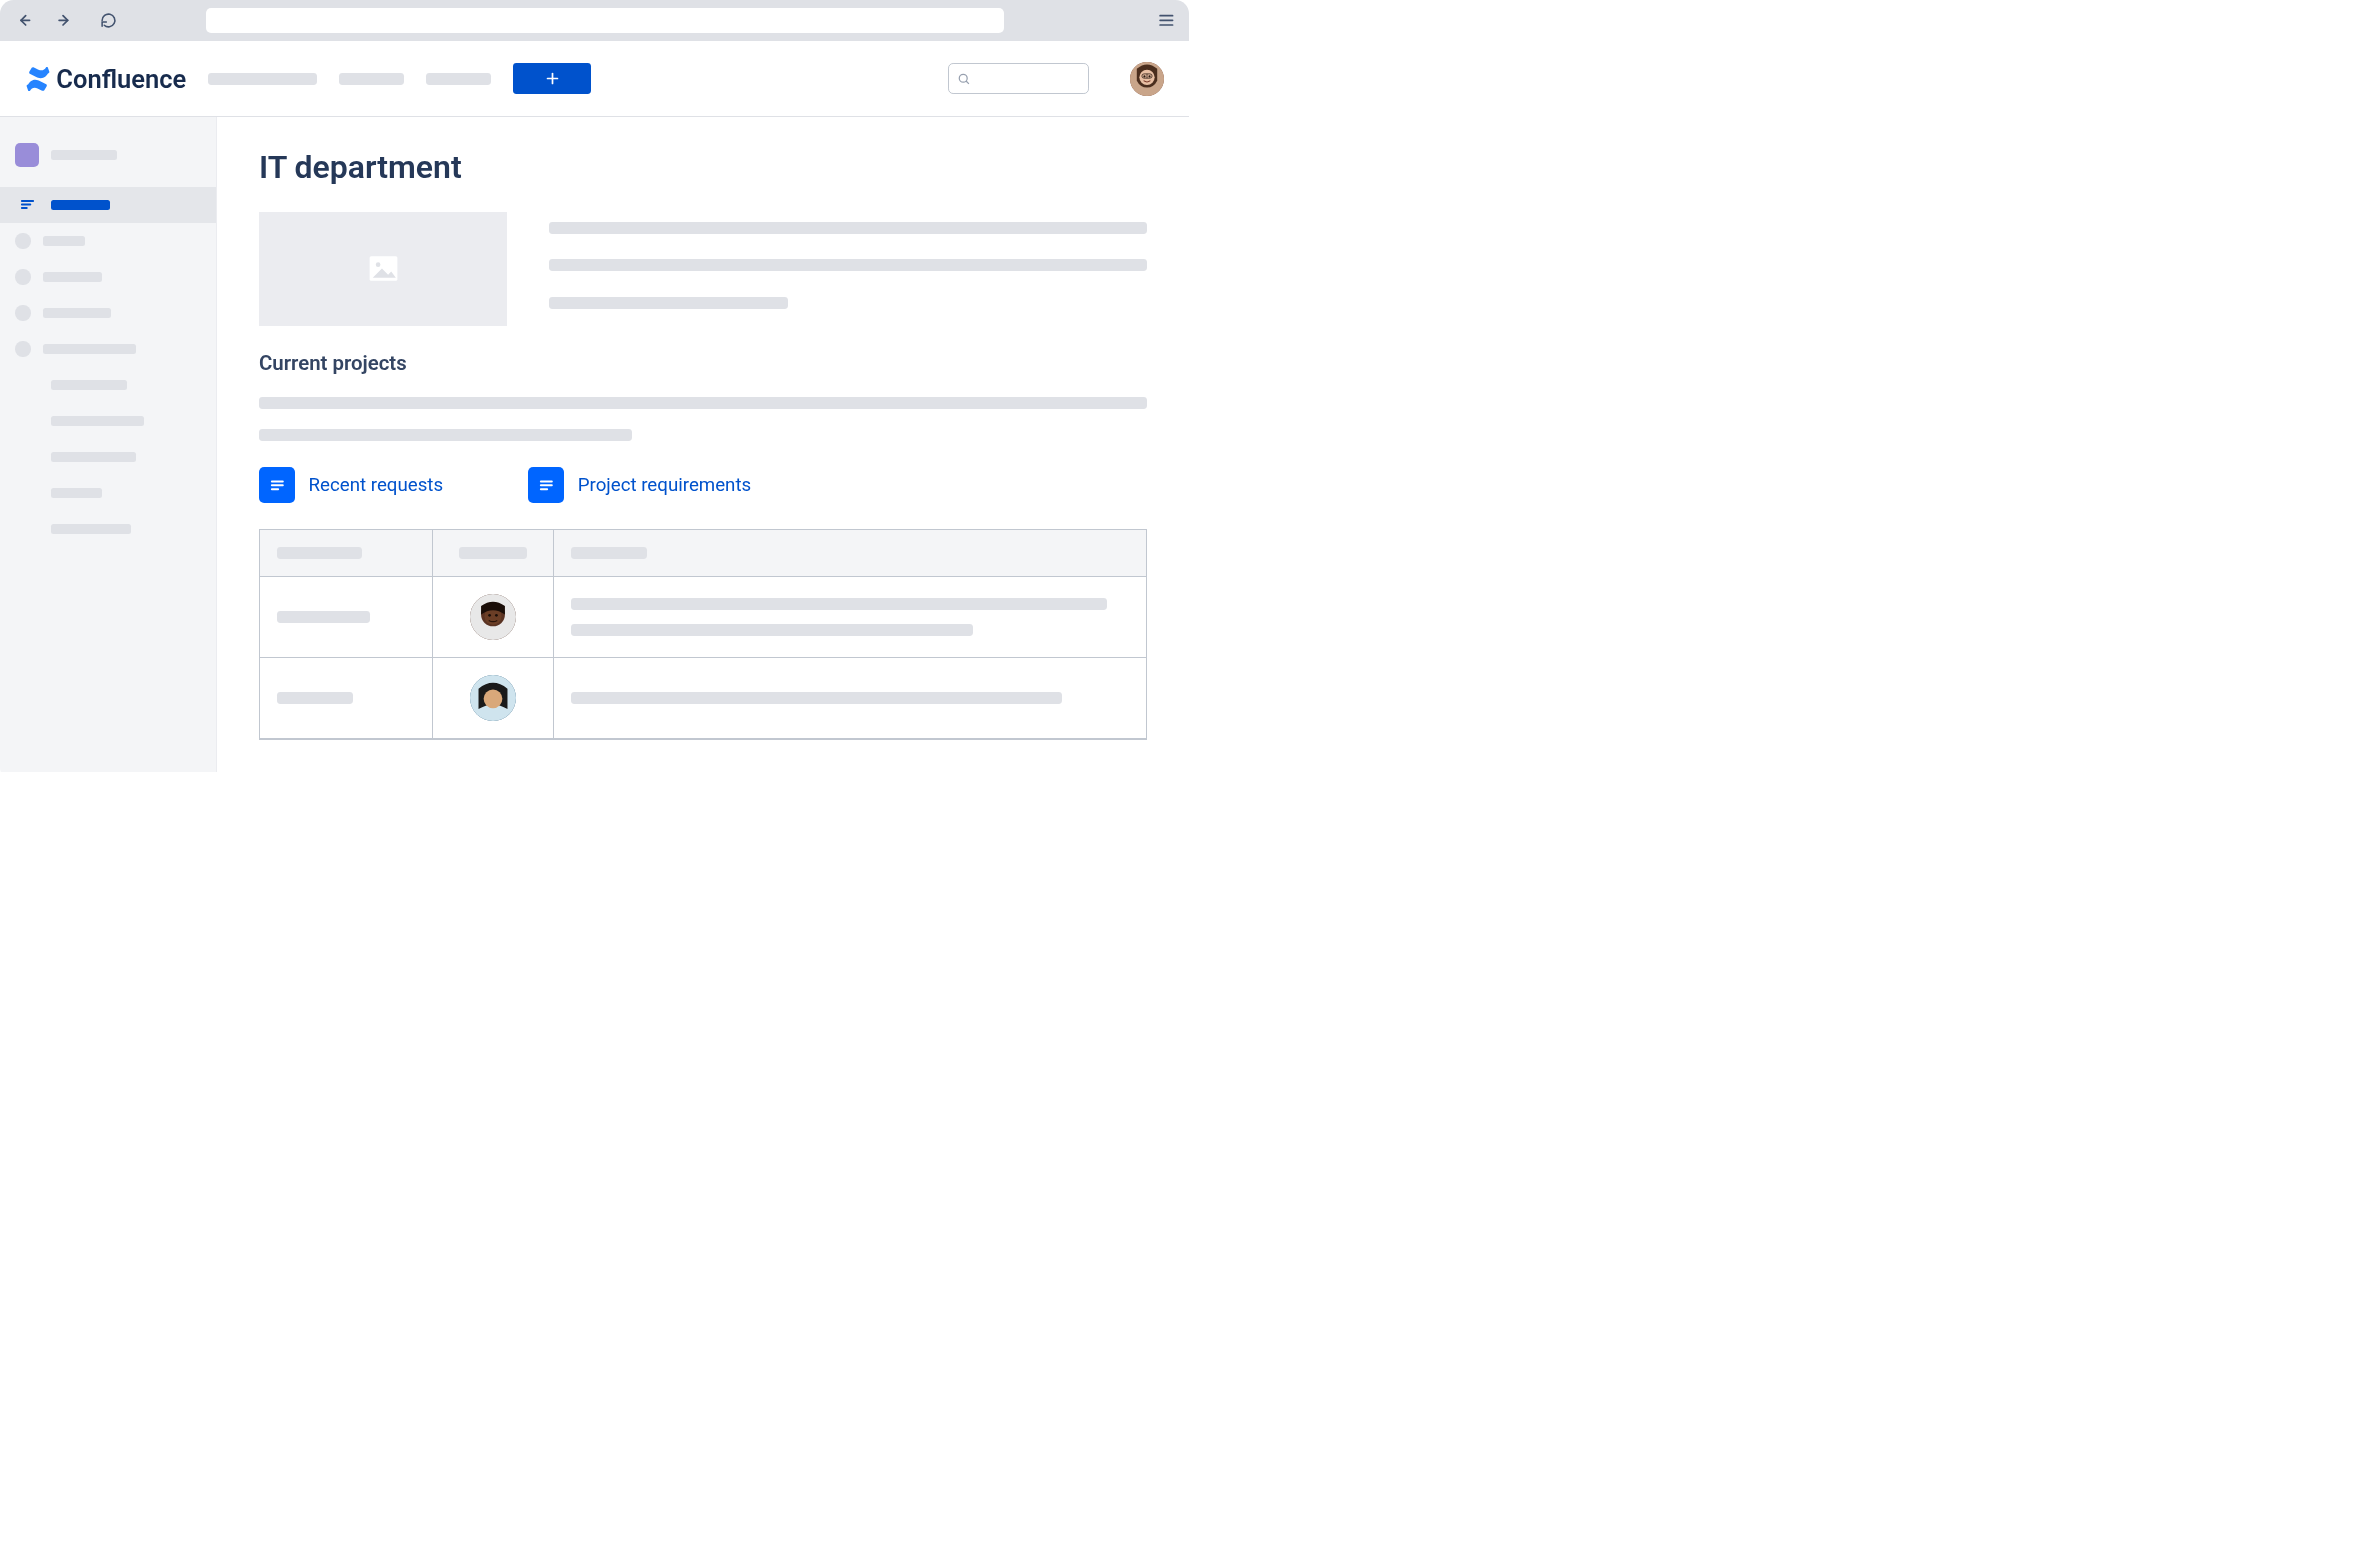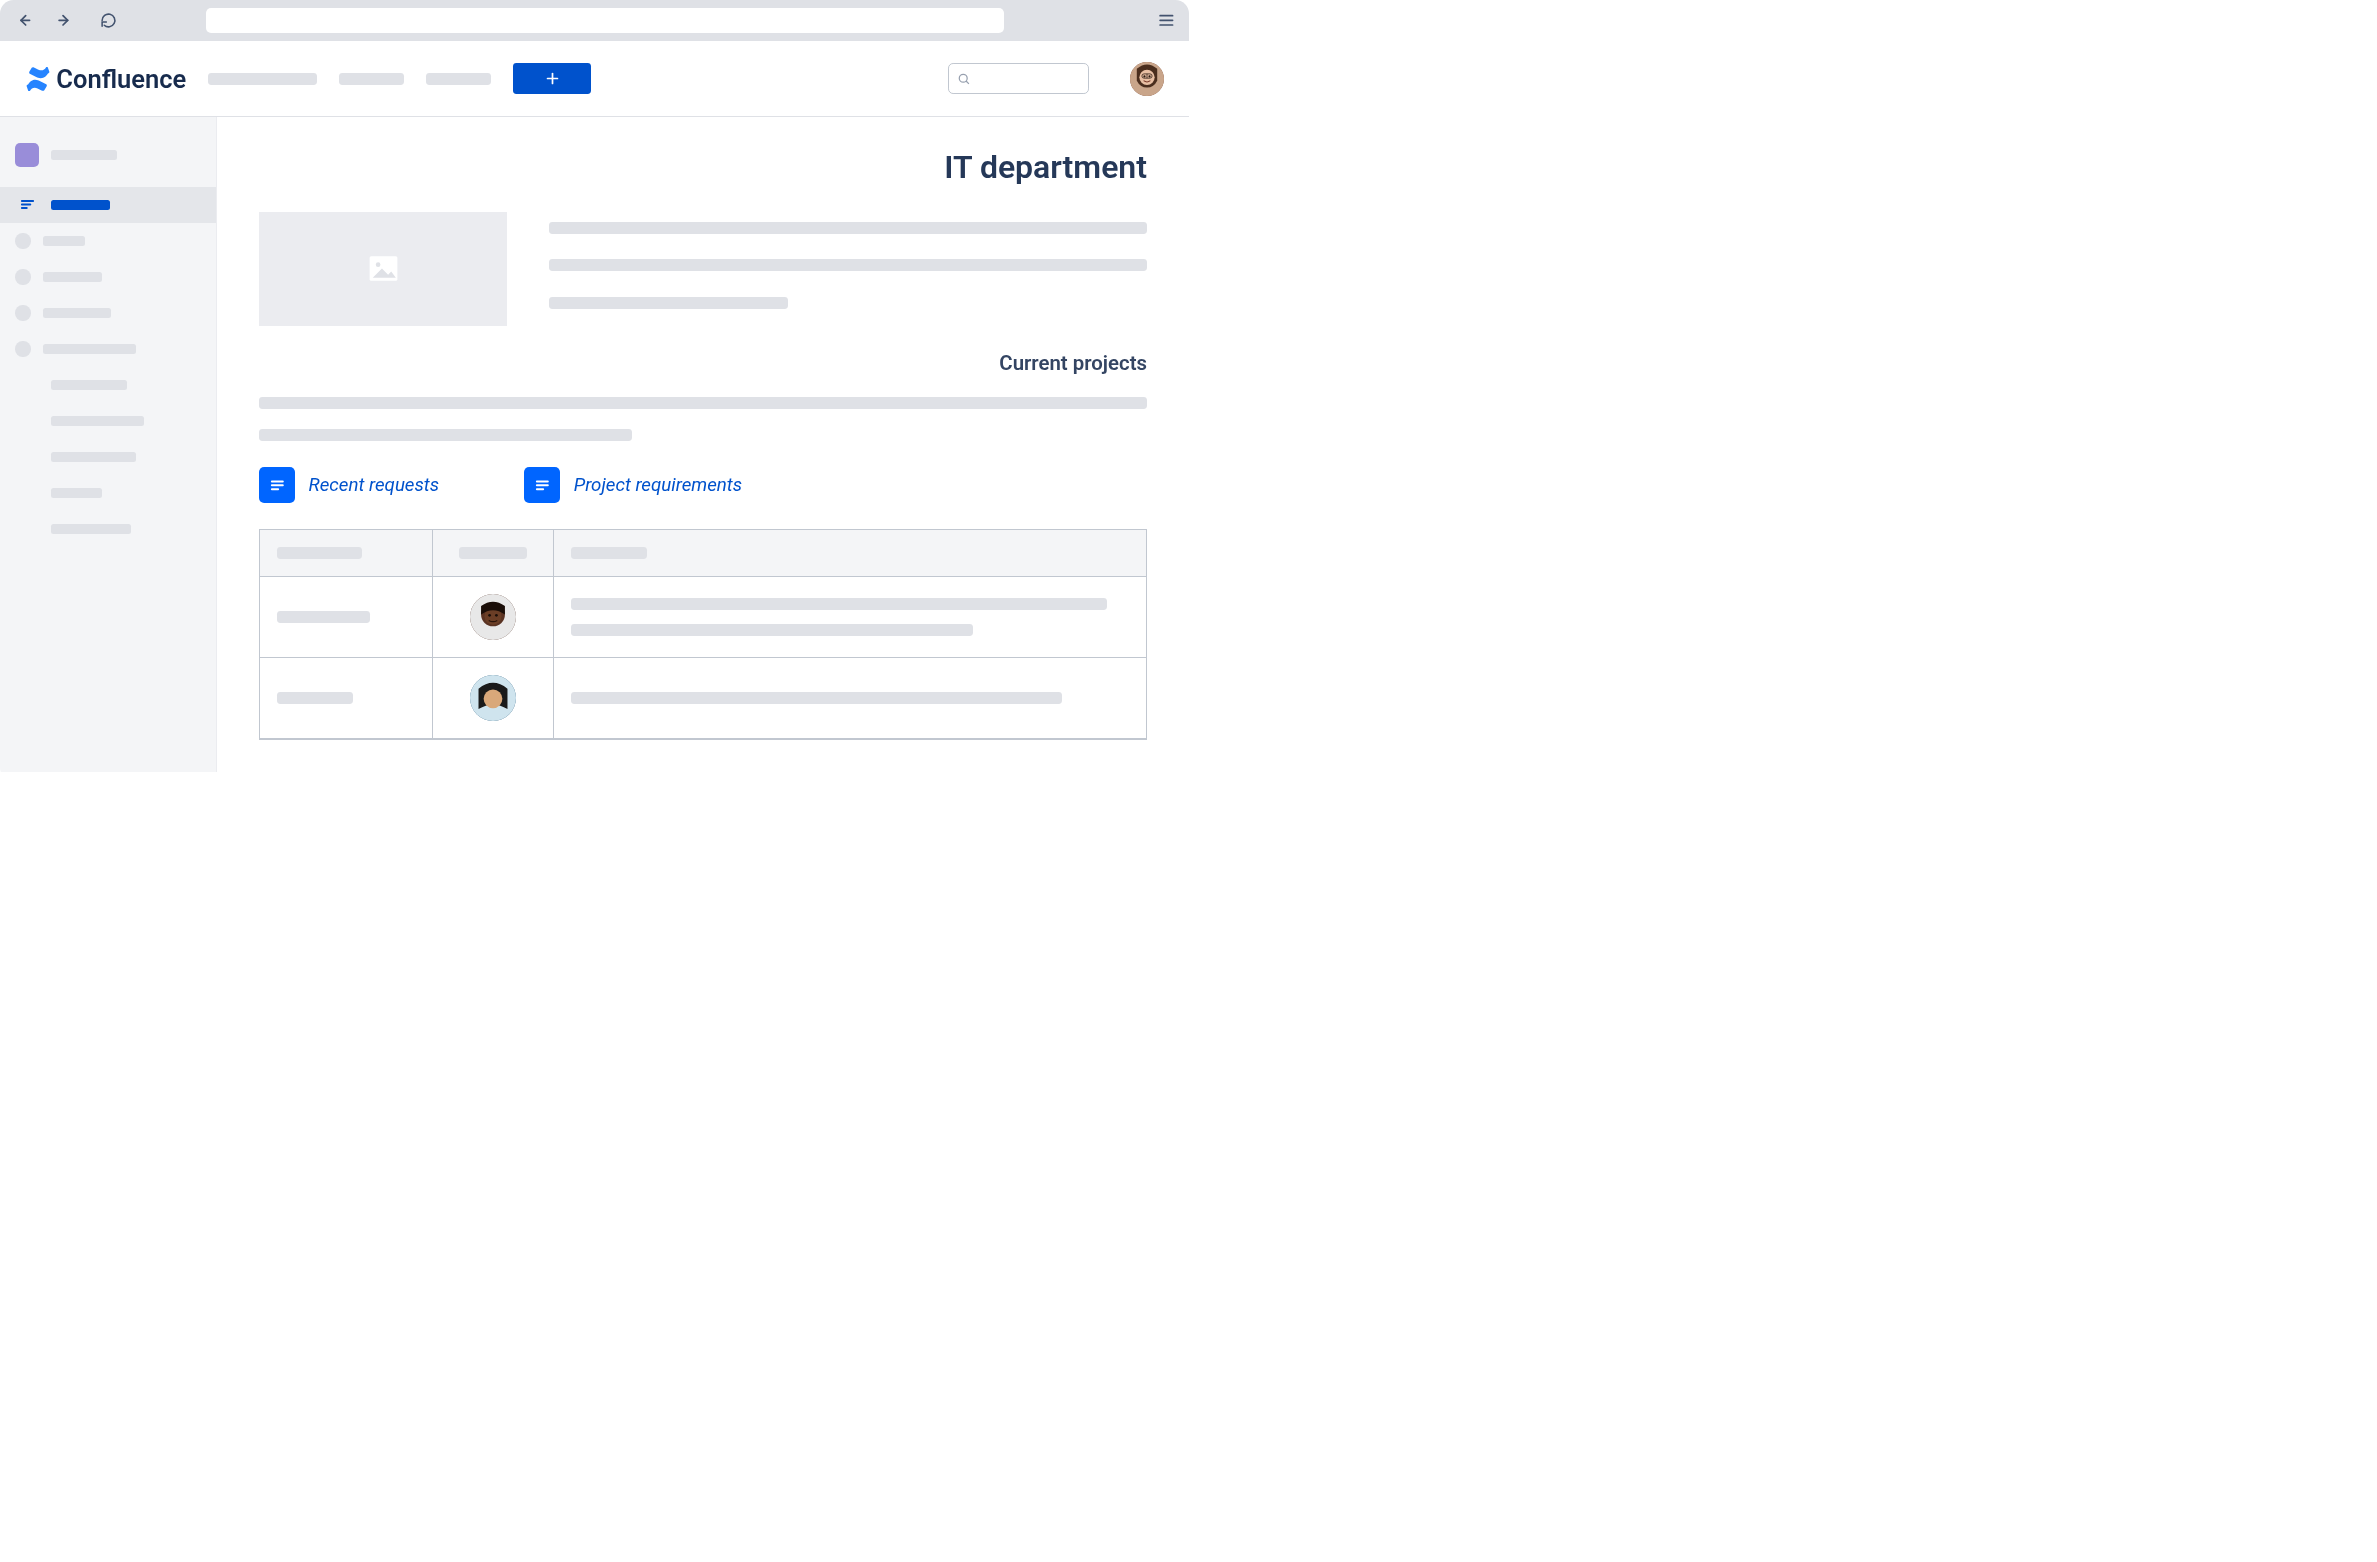--- a/index.html
+++ b/index.html
@@ -82,21 +82,20 @@
   background: #7A4A3A;
   display:flex; align-items:center; justify-content:center;
   overflow:hidden; cursor:pointer;
   margin-left: 18.7px;
 }
 
 
 .body {
   display:flex;
   height: calc(100% - 126px);
-  text-align: right;
 }
 
 
 .sidebar {
   width: 217px; background: #F4F5F7;
   padding-top: 20.4px;
   border-right: 0.8px solid #EBECF0;
 }
 .side-row {
   height: 36px;
@@ -141,21 +140,21 @@
 .hero-lines { flex:1; padding-top: 10.2px; display:flex; flex-direction:column; gap: 25.5px; }
 .ph-line { height: 12px; border-radius:3.4px; background:#DFE1E6; }
 
 .section-title {
   font-size: 20.4px; font-weight: 600; color: #344563;
   margin-bottom: 22px;
 }
 
 .para-lines { display:flex; flex-direction:column; gap: 20.4px; margin-bottom: 25.5px; }
 
-.link-row { display:flex; gap: 85px; margin-bottom: 26px; font-style: italic; }
+.link-row { display:flex; gap: 85px; margin-bottom: 26px; }
 .page-link {
   display:flex; align-items:center; gap: 13.6px;
   color: #0052CC; font-size: 18.7px; cursor:pointer;
 }
 .page-link-icon {
   width: 36px; height: 36px; border-radius: 5.1px;
   background: #0065FF;
   display:flex; align-items:center; justify-content:center;
 }
 

